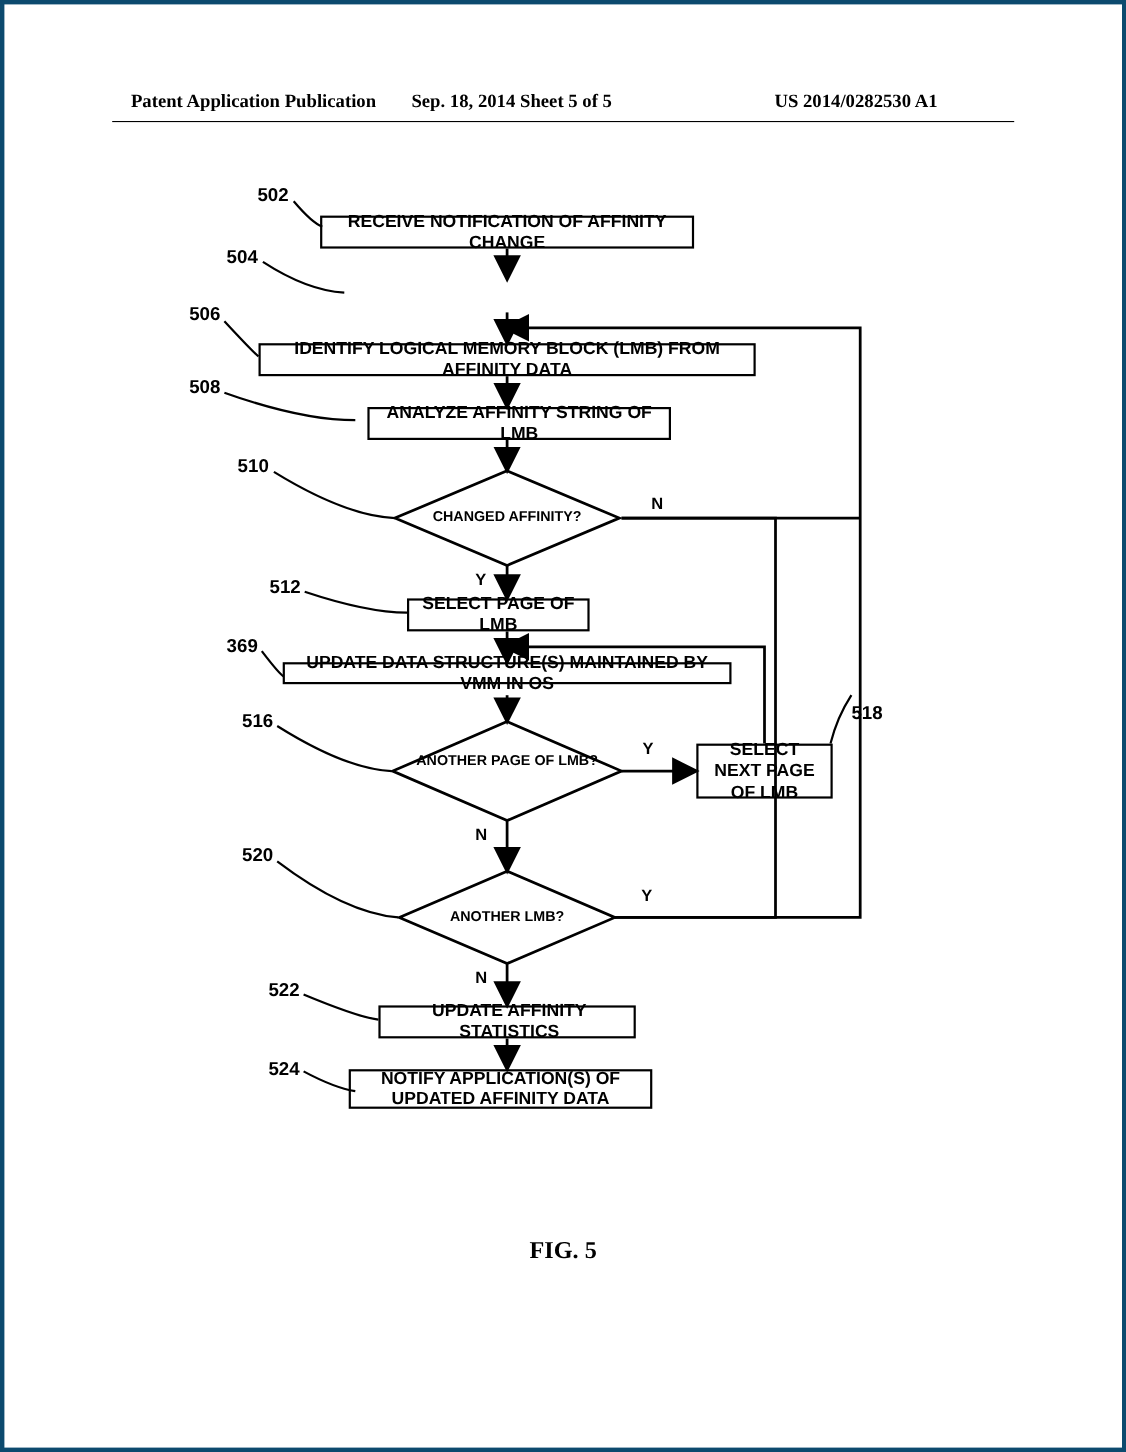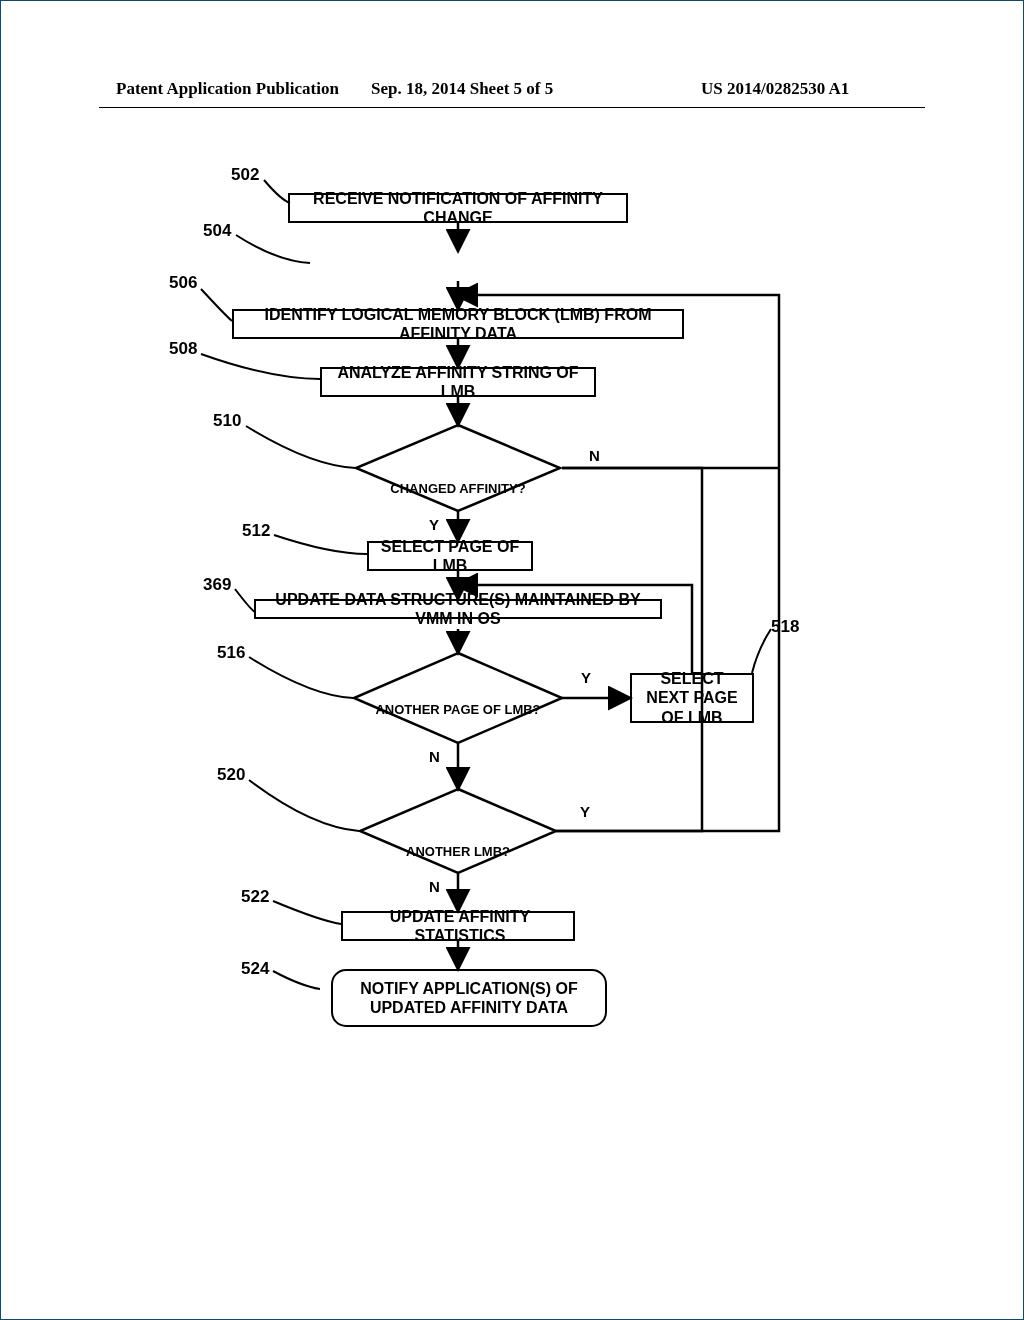--- a/index.html
+++ b/index.html
@@ -7,21 +7,21 @@
     background: #fff;
     font-family: Arial, Helvetica, sans-serif;
     width: 1024px;
     height: 1320px;
     position: relative;
   }
   .page {
     position: relative;
     width: 1024px;
     height: 1320px;
-    border: 1px solid #0c4a6e;
+    border: 4px solid #0c4a6e;
     text-decoration: underline;
   }
   .header {
     position: absolute;
     top: 78px;
     left: 0;
     right: 0;
     padding: 0 115px;
     font-family: "Times New Roman", Times, serif;
     font-weight: bold;
@@ -60,21 +60,20 @@
   }
   .diamond-label {
     position: absolute;
     font-weight: bold;
     font-size: 13px;
     text-align: center;
     width: 100%;
     display: flex;
     align-items: center;
     justify-content: center;
-    margin-top: 22px;
   }
 
   .ref {
     position: absolute;
     font-weight: bold;
     font-size: 17px;
   }
 
   .edge-label {
     position: absolute;
@@ -109,26 +108,26 @@
     <span class="hdr-left">Patent Application Publication</span>
     <span class="hdr-mid">Sep. 18, 2014  Sheet 5 of 5</span>
     <span class="hdr-right">US 2014/0282530 A1</span>
   </div>
   <div class="hline"></div>
 
   <div class="diagram">
 
     <div class="box" style="left:287px; top:42px; width:340px; height:30px;">RECEIVE NOTIFICATION OF AFFINITY CHANGE</div>
     <div class="box" style="left:231px; top:158px; width:452px; height:30px;">IDENTIFY LOGICAL MEMORY BLOCK (LMB) FROM AFFINITY DATA</div>
-    <div class="box" style="left:319px; top:216px; width:276px; height:30px;">ANALYZE AFFINITY STRING OF LMB</div>
+    <div class="box" style="left:330px; top:216px; width:276px; height:30px;">ANALYZE AFFINITY STRING OF LMB</div>
     <div class="box" style="left:366px; top:390px; width:166px; height:30px;">SELECT PAGE OF LMB</div>
     <div class="box" style="left:253px; top:448px; width:408px; height:20px;">UPDATE DATA STRUCTURE(S) MAINTAINED BY VMM IN OS</div>
     <div class="box" style="left:629px; top:522px; width:124px; height:50px;">SELECT NEXT PAGE OF LMB</div>
     <div class="box" style="left:340px; top:760px; width:234px; height:30px;padding-left:14px;">UPDATE AFFINITY STATISTICS</div>
-    <div class="box" style="left:330px; top:818px; width:276px; height:58px;border-radius:15px;">NOTIFY APPLICATION(S) OF UPDATED AFFINITY DATA</div>
+    <div class="box" style="left:313px; top:818px; width:276px; height:36px;">NOTIFY APPLICATION(S) OF UPDATED AFFINITY DATA</div>
 
     <div class="diamond-wrap" style="left:353px; top:272px; width:208px; height:90px;">
       <svg style="position:absolute;left:0;top:0;" width="208" height="90">
         <polygon points="104,2 206,45 104,88 2,45" fill="#fff" stroke="#000" stroke-width="2.5"></polygon>
       </svg>
       <div class="diamond-label" style="top:36px;">CHANGED AFFINITY?</div>
     </div>
 
     <div class="diamond-wrap" style="left:351px; top:500px; width:212px; height:94px;">
       <svg style="position:absolute;left:0;top:0;" width="212" height="94">
@@ -145,21 +144,21 @@
     </div>
 
     <div class="ref" style="left:230px; top:14px;">502</div>
     <div class="ref" style="left:202px; top:70px;">504</div>
     <div class="ref" style="left:168px; top:122px;">506</div>
     <div class="ref" style="left:168px; top:188px;">508</div>
     <div class="ref" style="left:212px; top:260px;">510</div>
     <div class="ref" style="left:241px; top:370px;">512</div>
     <div class="ref" style="left:202px; top:424px;">369</div>
     <div class="ref" style="left:216px; top:492px;text-align:right;">516</div>
-    <div class="ref" style="left:770px; top:466px;">518</div>
+    <div class="ref" style="left:770px; top:485px;">518</div>
     <div class="ref" style="left:216px; top:614px;">520</div>
     <div class="ref" style="left:240px; top:736px;">522</div>
     <div class="ref" style="left:240px; top:808px;">524</div>
 
     <div class="edge-label" style="left:588px; top:296px;">N</div>
     <div class="edge-label" style="left:428px; top:365px;">Y</div>
     <div class="edge-label" style="left:580px; top:518px;">Y</div>
     <div class="edge-label" style="left:428px; top:597px;">N</div>
     <div class="edge-label" style="left:579px; top:652px;">Y</div>
     <div class="edge-label" style="left:428px; top:727px;">N</div>
@@ -213,13 +212,14 @@
 
       <polyline points="691,522 691,434 457,434" stroke="#000" stroke-width="2.5" fill="none" marker-end="url(#ah)"></polyline>
 
       <polyline points="555,680 778,680 778,144 457,144" stroke="#000" stroke-width="2.5" fill="none" marker-end="url(#ah)"></polyline>
 
       <polyline points="561,317 778,317" stroke="#000" stroke-width="2.5" fill="none"></polyline>
     </svg>
 
   </div>
 
+  <div class="figcap">FIG. 5</div>
 </div>
 
 </body></html>

